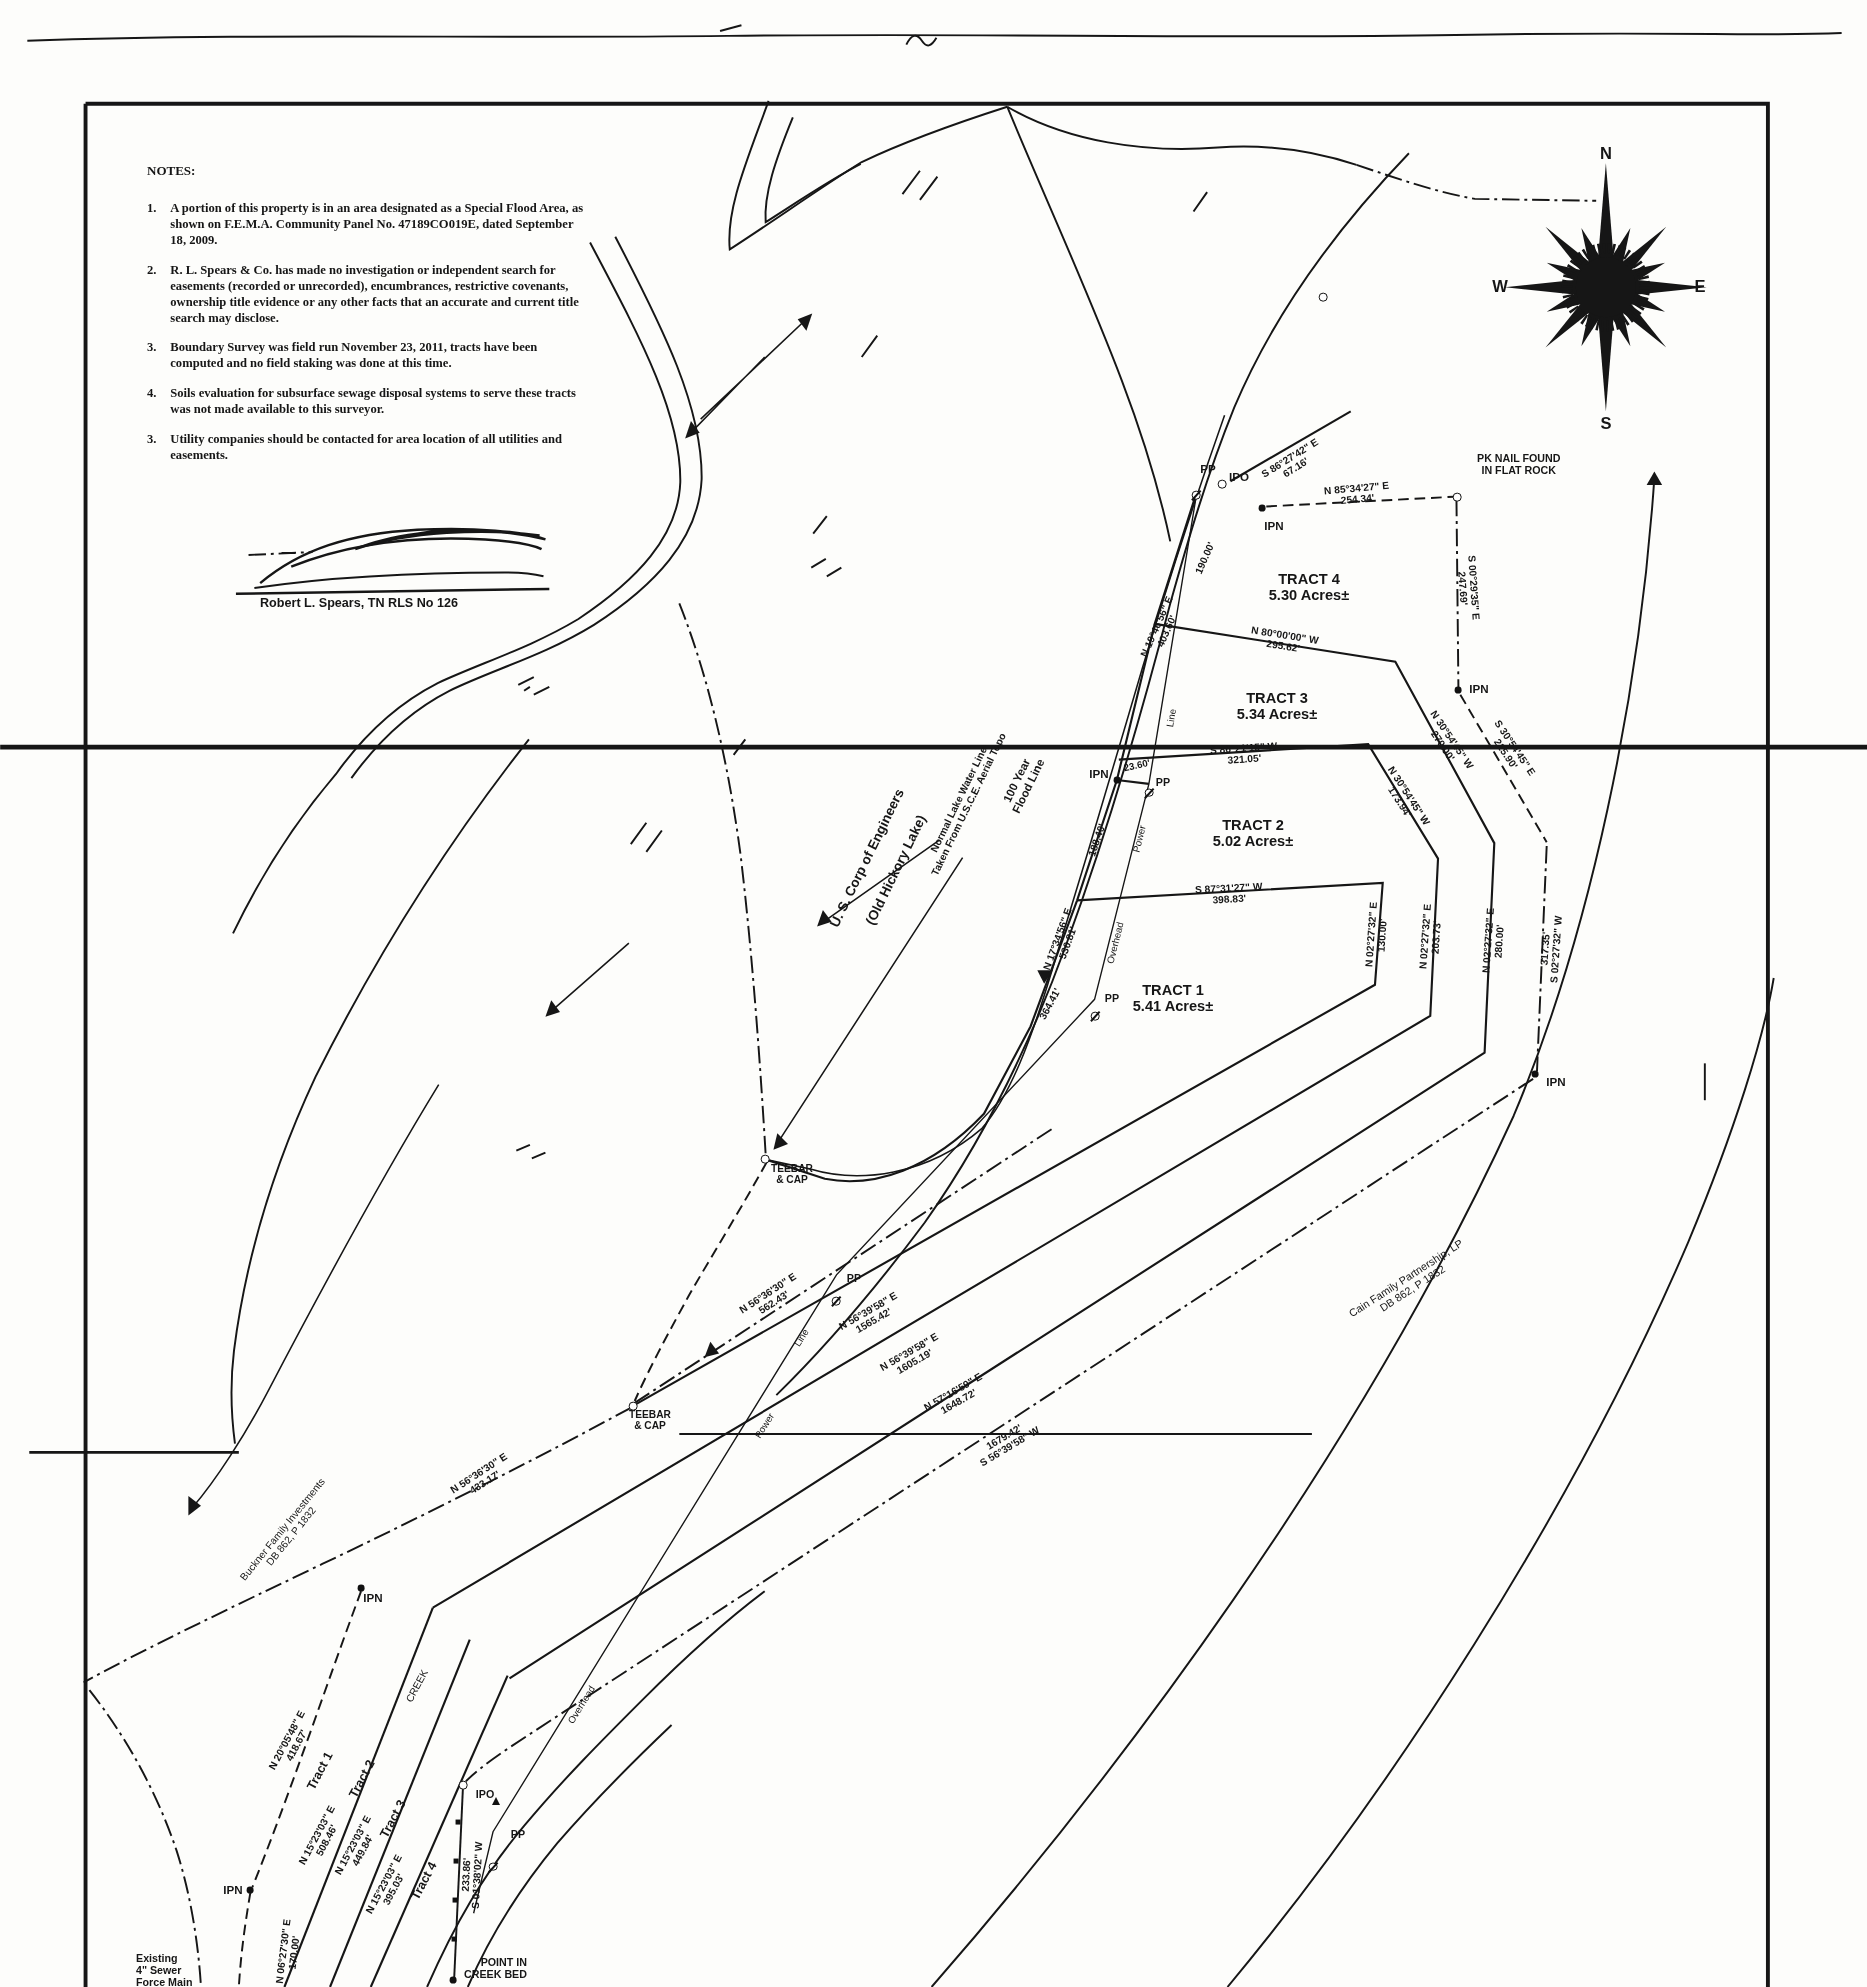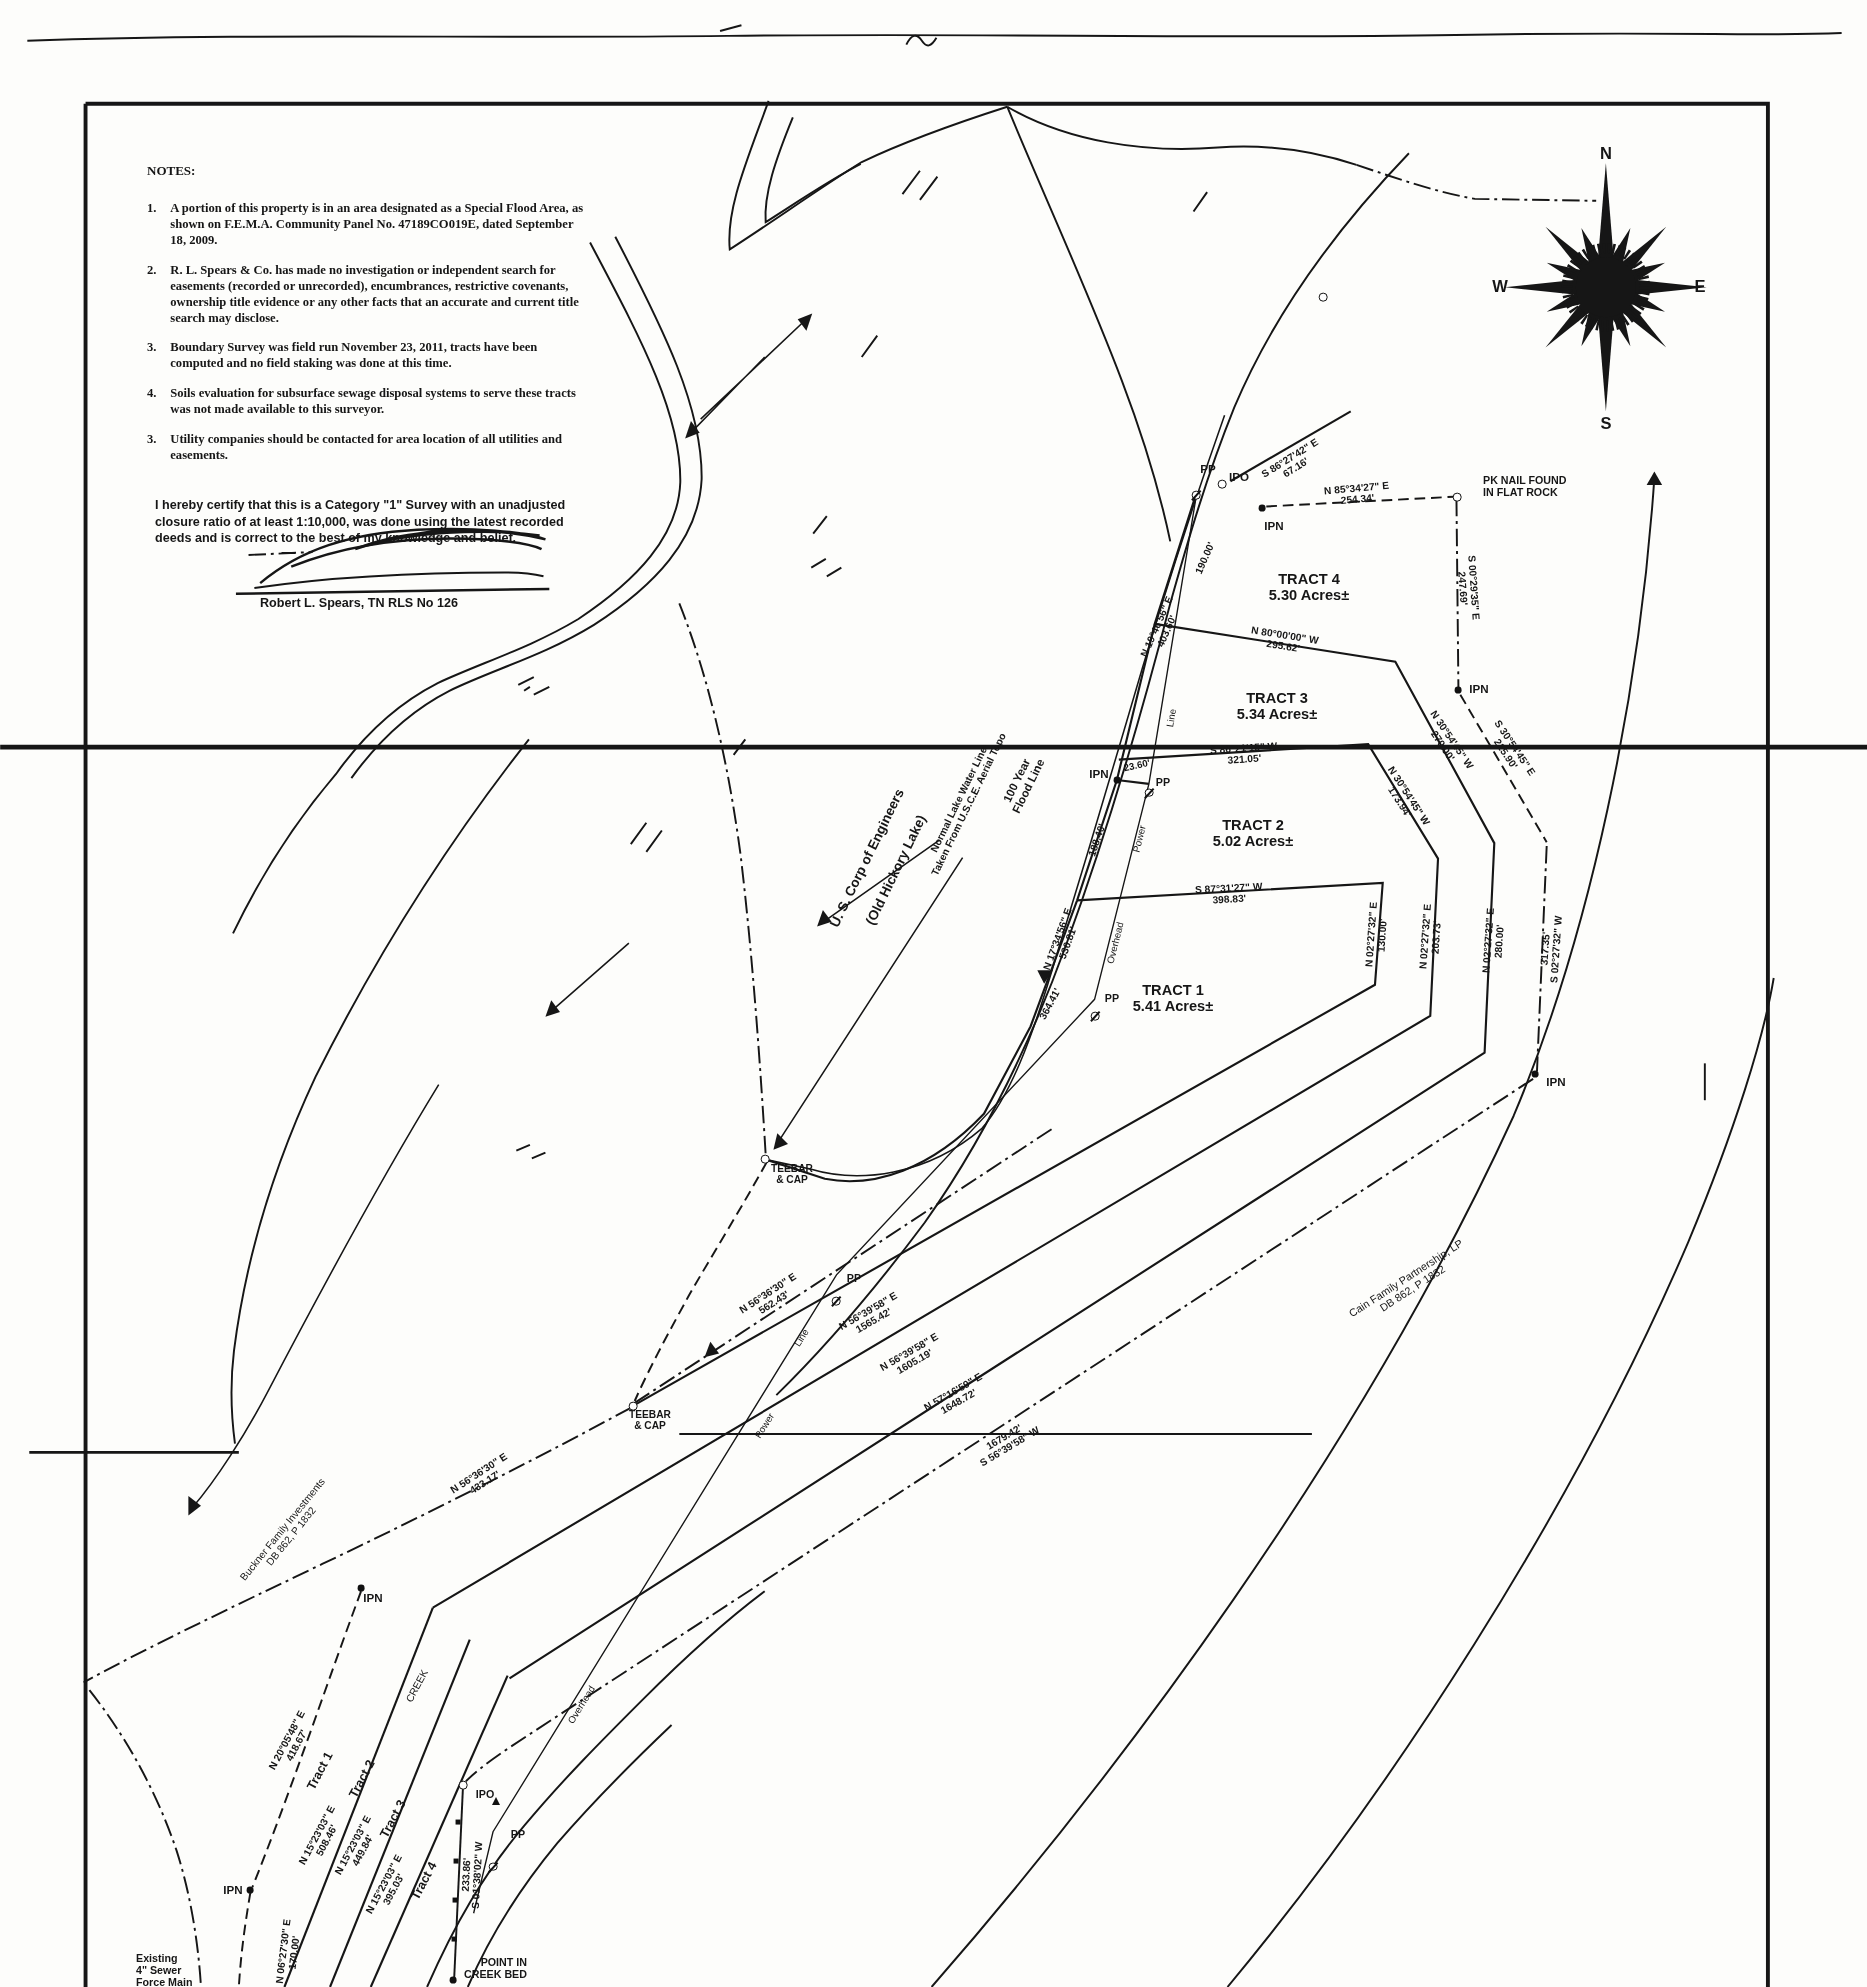--- a/index.html
+++ b/index.html
@@ -175,21 +175,20 @@
           <span class="note-num">4.</span>
           <span>Soils evaluation for subsurface sewage disposal systems to serve these tracts was not made available to this surveyor.</span>
         </div>
         <div class="note-item">
           <span class="note-num">3.</span>
           <span>Utility companies should be contacted for area location of all utilities and easements.</span>
         </div>
       </div>
   </div>
 
-  <div id="cert">I hereby certify that this is a Category "1" Survey with an unadjusted closure ratio of at least 1:10,000, was done using the latest recorded deeds and is correct to the best of my knowledge and belief.</div>
   <div id="surveyor">Robert L. Spears, TN RLS No 126</div>
 
   <div class="compass-letter" style="left:1606px;top:153px;">N</div>
   <div class="compass-letter" style="left:1700px;top:286px;">E</div>
   <div class="compass-letter" style="left:1606px;top:423px;">S</div>
   <div class="compass-letter" style="left:1500px;top:286px;">W</div>
 
   <div id="labels">
       <div class="lbl b" style="left: 1208px; top: 468px; font-size: 11.6px; transform: translate(-50%, -50%) rotate(0deg);">
         <div>PP</div>
@@ -201,21 +200,21 @@
         <div>S 86°27'42" E</div>
         <div>67.16'</div>
       </div>
       <div class="lbl b" style="left: 1274px; top: 525px; font-size: 11.6px; transform: translate(-50%, -50%) rotate(0deg);">
         <div>IPN</div>
       </div>
       <div class="lbl b" style="left: 1357px; top: 494px; font-size: 10.2px; transform: translate(-50%, -50%) rotate(-5deg);">
         <div>N 85°34'27" E</div>
         <div>254.34'</div>
       </div>
-      <div class="lbl b" style="left: 1477px; top: 486px; font-size: 10.7px; text-align: left; transform: translate(0px, -50%) rotate(0deg); margin-left: 6px;">
+      <div class="lbl b" style="left: 1477px; top: 464px; font-size: 10.7px; text-align: center; transform: translate(0px, -50%) rotate(0deg);">
         <div>PK NAIL FOUND</div>
         <div>IN FLAT ROCK</div>
       </div>
       <div class="lbl b" style="left: 1468px; top: 588px; font-size: 10.2px; transform: translate(-50%, -50%) rotate(86deg);">
         <div>S 00°29'35" E</div>
         <div>247.69'</div>
       </div>
       <div class="lbl b" style="left: 1205px; top: 558px; font-size: 10.2px; transform: translate(-50%, -50%) rotate(-66deg);">
         <div>190.00'</div>
       </div>

